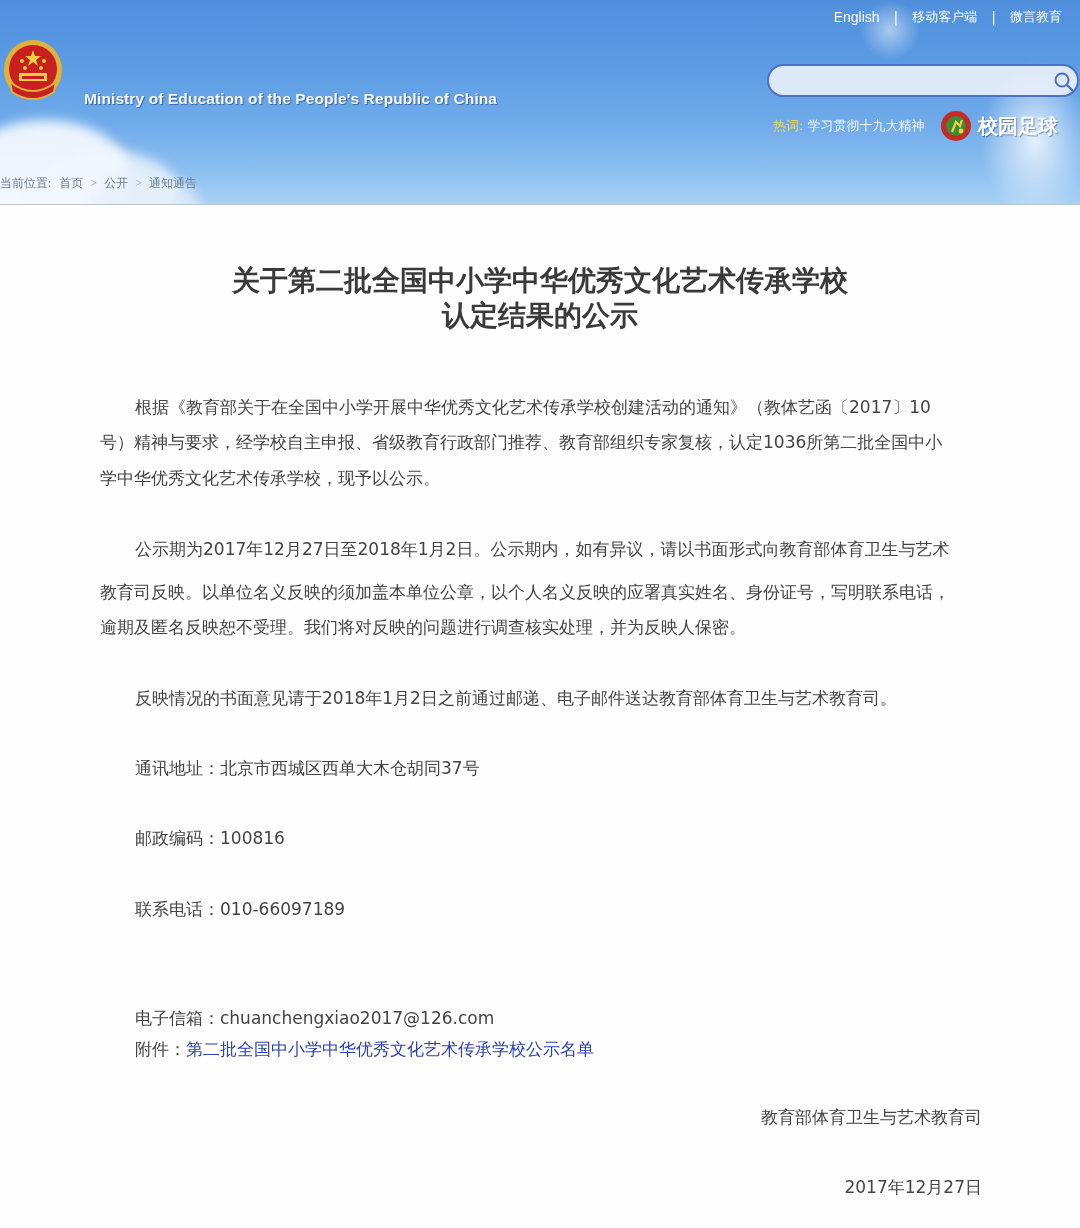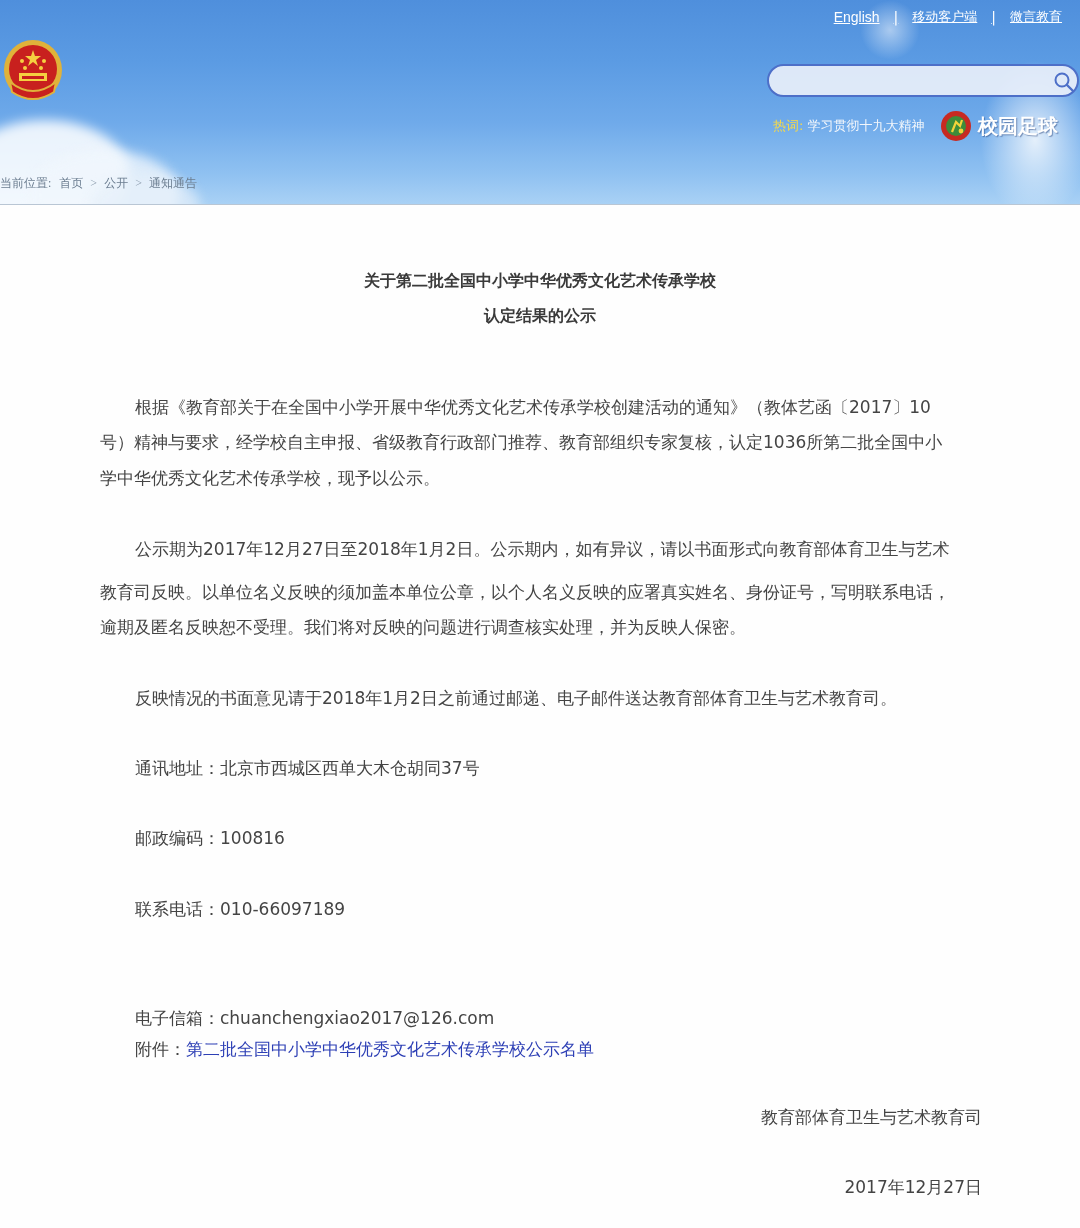--- a/index.html
+++ b/index.html
@@ -32,21 +32,21 @@
     text-shadow: 1px 2px 2px rgba(30,60,120,0.55), 0 0 1px #8aa;
   }
   .site-subtitle {
     position: absolute; left: 84px; top: 90px;
     font-family: "Liberation Sans", sans-serif; font-weight: bold; font-size: 15.5px;
     color: #f4f7fb; letter-spacing: 0.1px;
     text-shadow: 1px 1px 1px rgba(30,60,120,0.6);
   }
 
   .top-links { position: absolute; right: 18px; top: 8px; display: flex; align-items: center;
-    font-size: 13px; color: #fff; text-decoration: underline; }
+    font-size: 13px; color: #fff; }
   .top-links .lnk { color: #fff; cursor: pointer; }
   .top-links .lnk.en { font-family: "Liberation Sans", sans-serif; font-size: 14px; }
   .top-links .sep { margin: 0 14px; color: #fff; font-size: 14px; }
 
   .search-box {
     position: absolute; left: 767px; top: 64px; width: 312px; height: 33px;
     border: 2px solid #4d6fc8; border-radius: 17px;
     background: rgba(232,239,250,0.92);
   }
   .search-box input {
@@ -63,21 +63,21 @@
   .football-label { margin-left: 6px; color: #fff; font-weight: bold; font-size: 20px;
     text-shadow: 1px 1px 1px rgba(30,60,120,0.5); }
 
   .breadcrumb { position: absolute; left: 0; top: 175px; font-family: Liberation Serif, serif; font-size: 12px; color: #6b7d90; display: flex; align-items: center; }
   .breadcrumb .bc-link { color: #6b7d90; cursor: pointer; }
   .breadcrumb .bc-sep { margin: 0 7px; color: #8a9aab; }
 
   
   .article-title {
     position: absolute; left: 0; width: 1080px; text-align: center;
-    font-weight: bold; font-size: 16px; color: #3a3a3a; line-height: 36px;
+    font-weight: bold; font-size: 28px; color: #3a3a3a; line-height: 36px;
   }
   .article-title.l1 { top: 263px; }
   .article-title.l2 { top: 298px; }
   .line { position: absolute; left: 100px; font-size: 17px; color: #444; white-space: nowrap; line-height: 36px; }
   .line.indent { left: 135px; }
   .attach-link { color: #2d3fb5; cursor: pointer; }
   .right-line { position: absolute; right: 98px; font-size: 17px; color: #444; white-space: nowrap; line-height: 36px; }
 </style>
 </head>
 <body>
@@ -94,20 +94,21 @@
     <ellipse cx="31" cy="31" rx="24" ry="24" fill="#c8201e"></ellipse>
     <polygon points="31,12 33,18 39,18 34,22 36,28 31,24 26,28 28,22 23,18 29,18" fill="#f5d040"></polygon>
     <circle cx="20" cy="23" r="2" fill="#f5d040"></circle>
     <circle cx="42" cy="23" r="2" fill="#f5d040"></circle>
     <circle cx="23" cy="30" r="2" fill="#f5d040"></circle>
     <circle cx="39" cy="30" r="2" fill="#f5d040"></circle>
     <rect x="17" y="35" width="28" height="8" fill="#f5d040"></rect>
     <rect x="20" y="38" width="22" height="3" fill="#c8201e"></rect>
     <path d="M8 44 Q31 62 54 44 L52 54 Q31 68 10 54 Z" fill="#c8201e" stroke="#e0b23a" stroke-width="2"></path>
   </svg>
+  <div class="site-subtitle">Ministry of Education of the People's Republic of China</div>
 
   <div class="top-links">
     <span class="lnk en">English</span>
     <span class="sep">|</span>
     <span class="lnk">移动客户端</span>
     <span class="sep">|</span>
     <span class="lnk">微言教育</span>
   </div>
 
   <div class="search-box">

